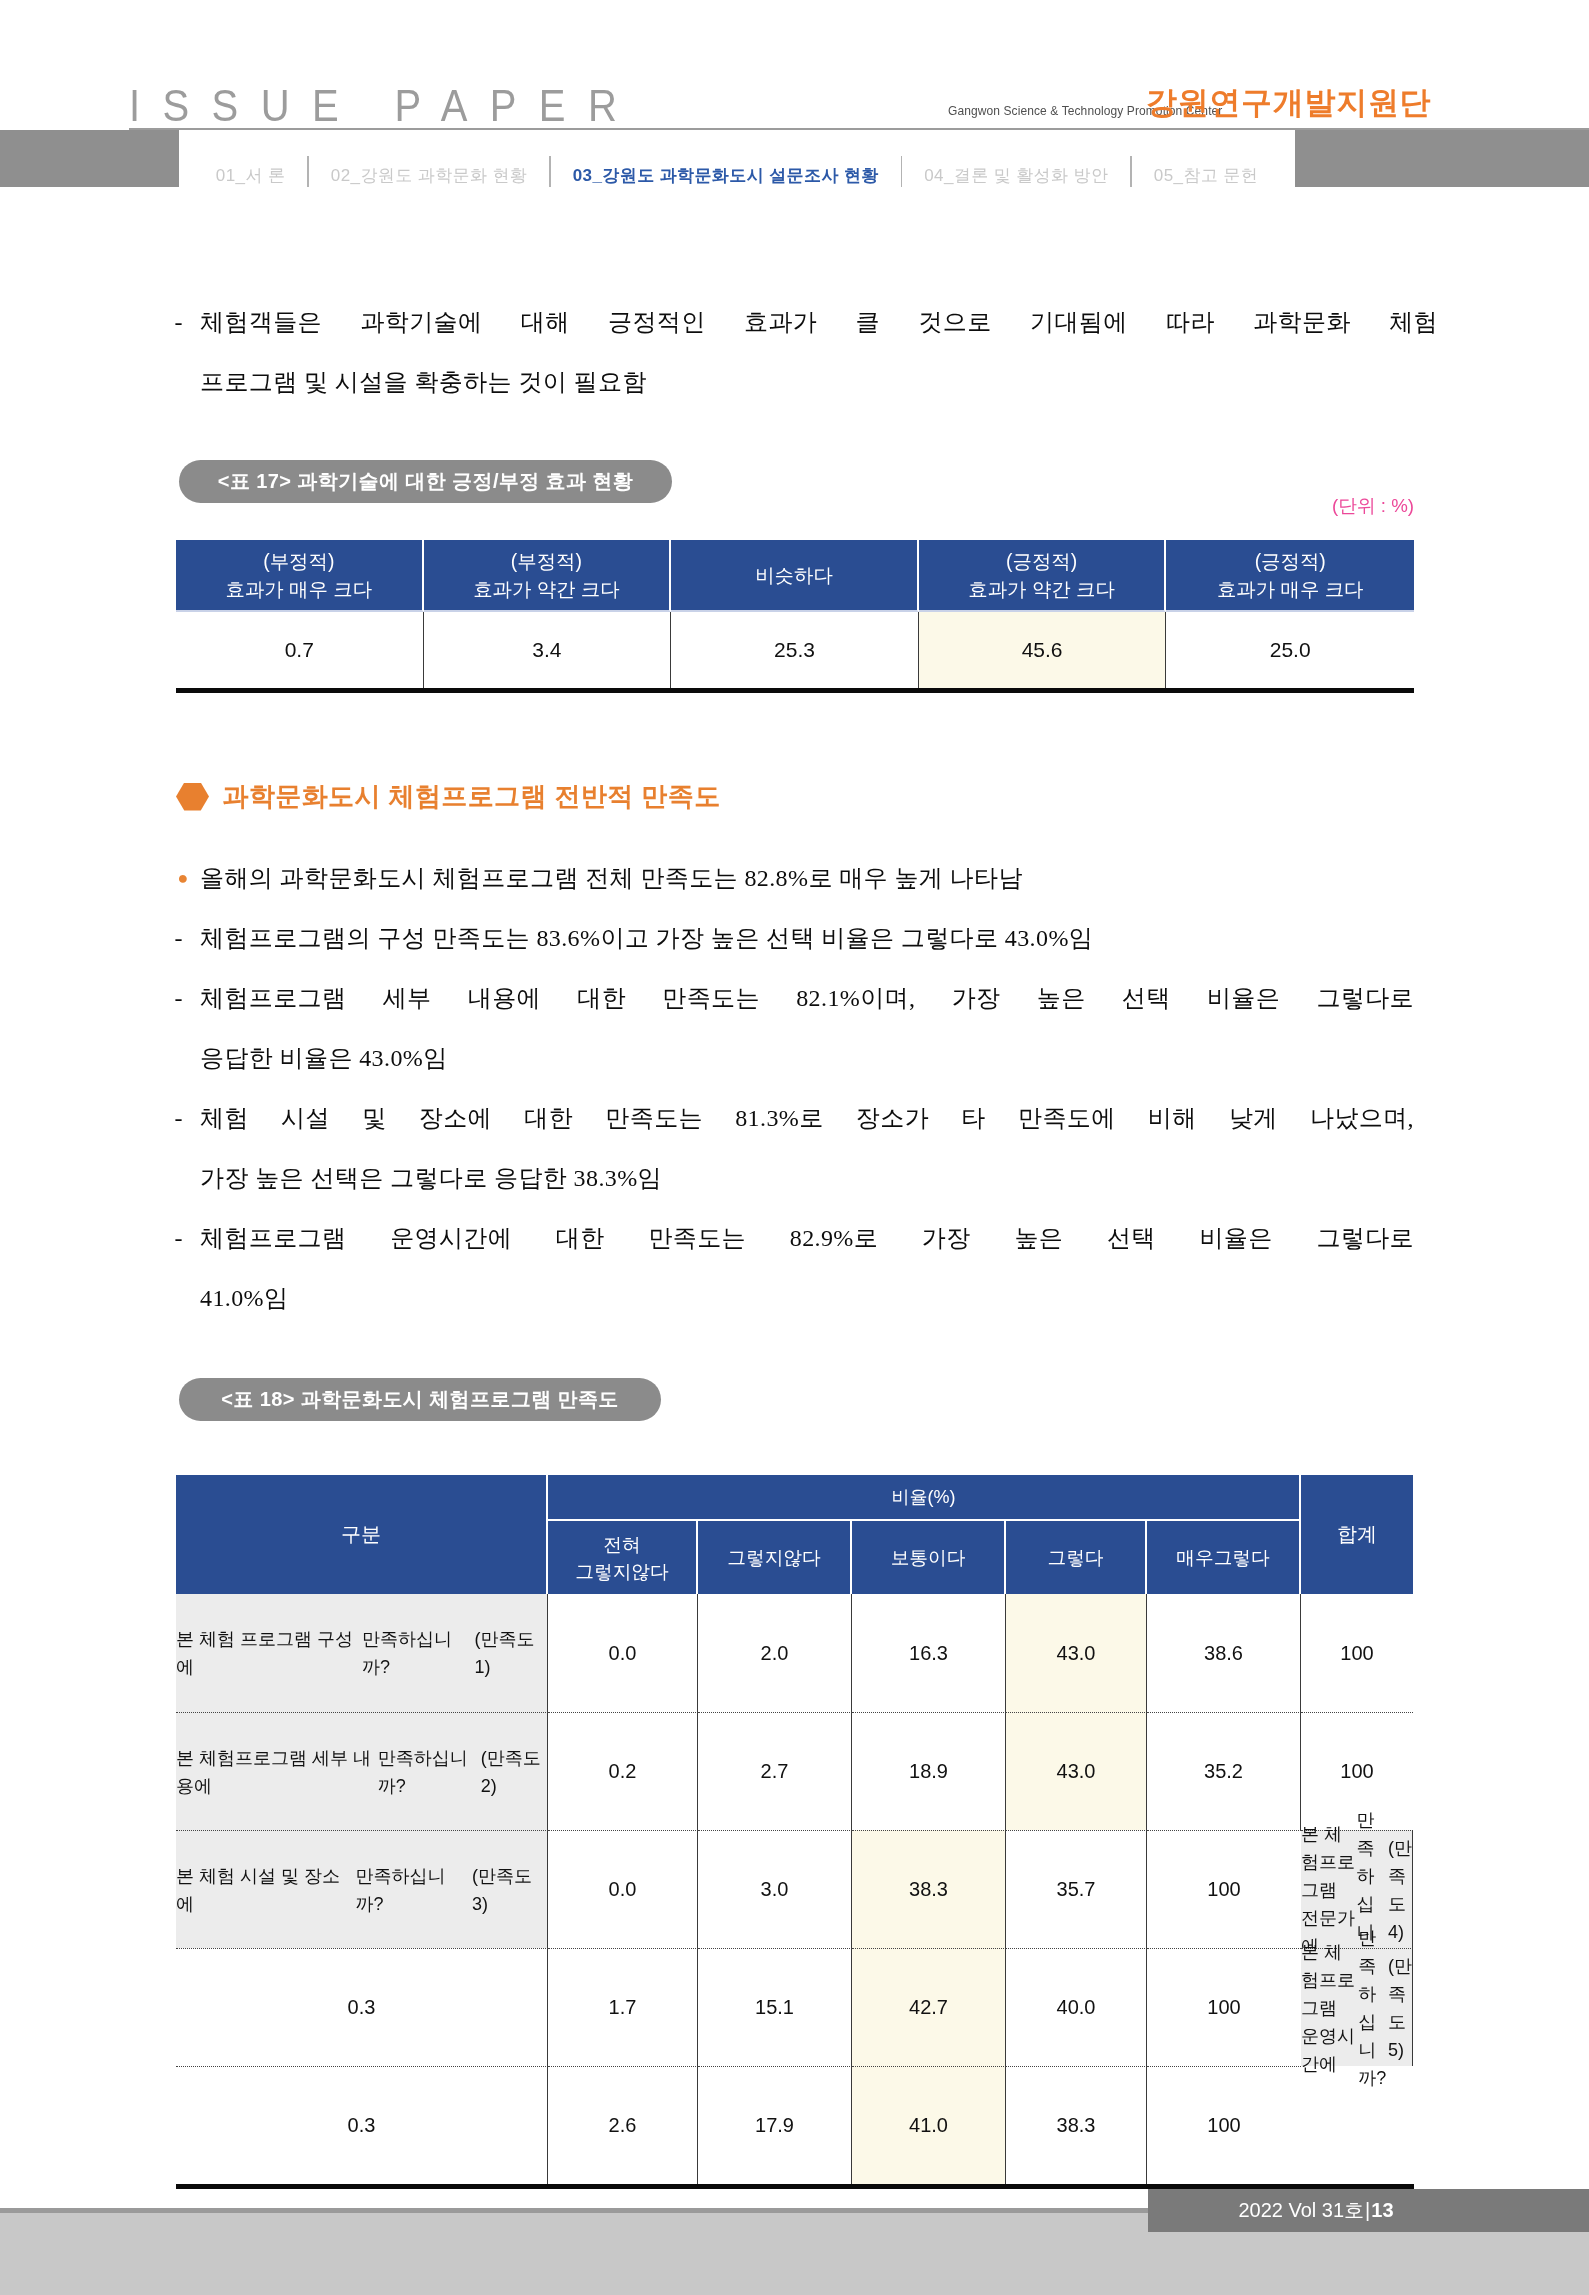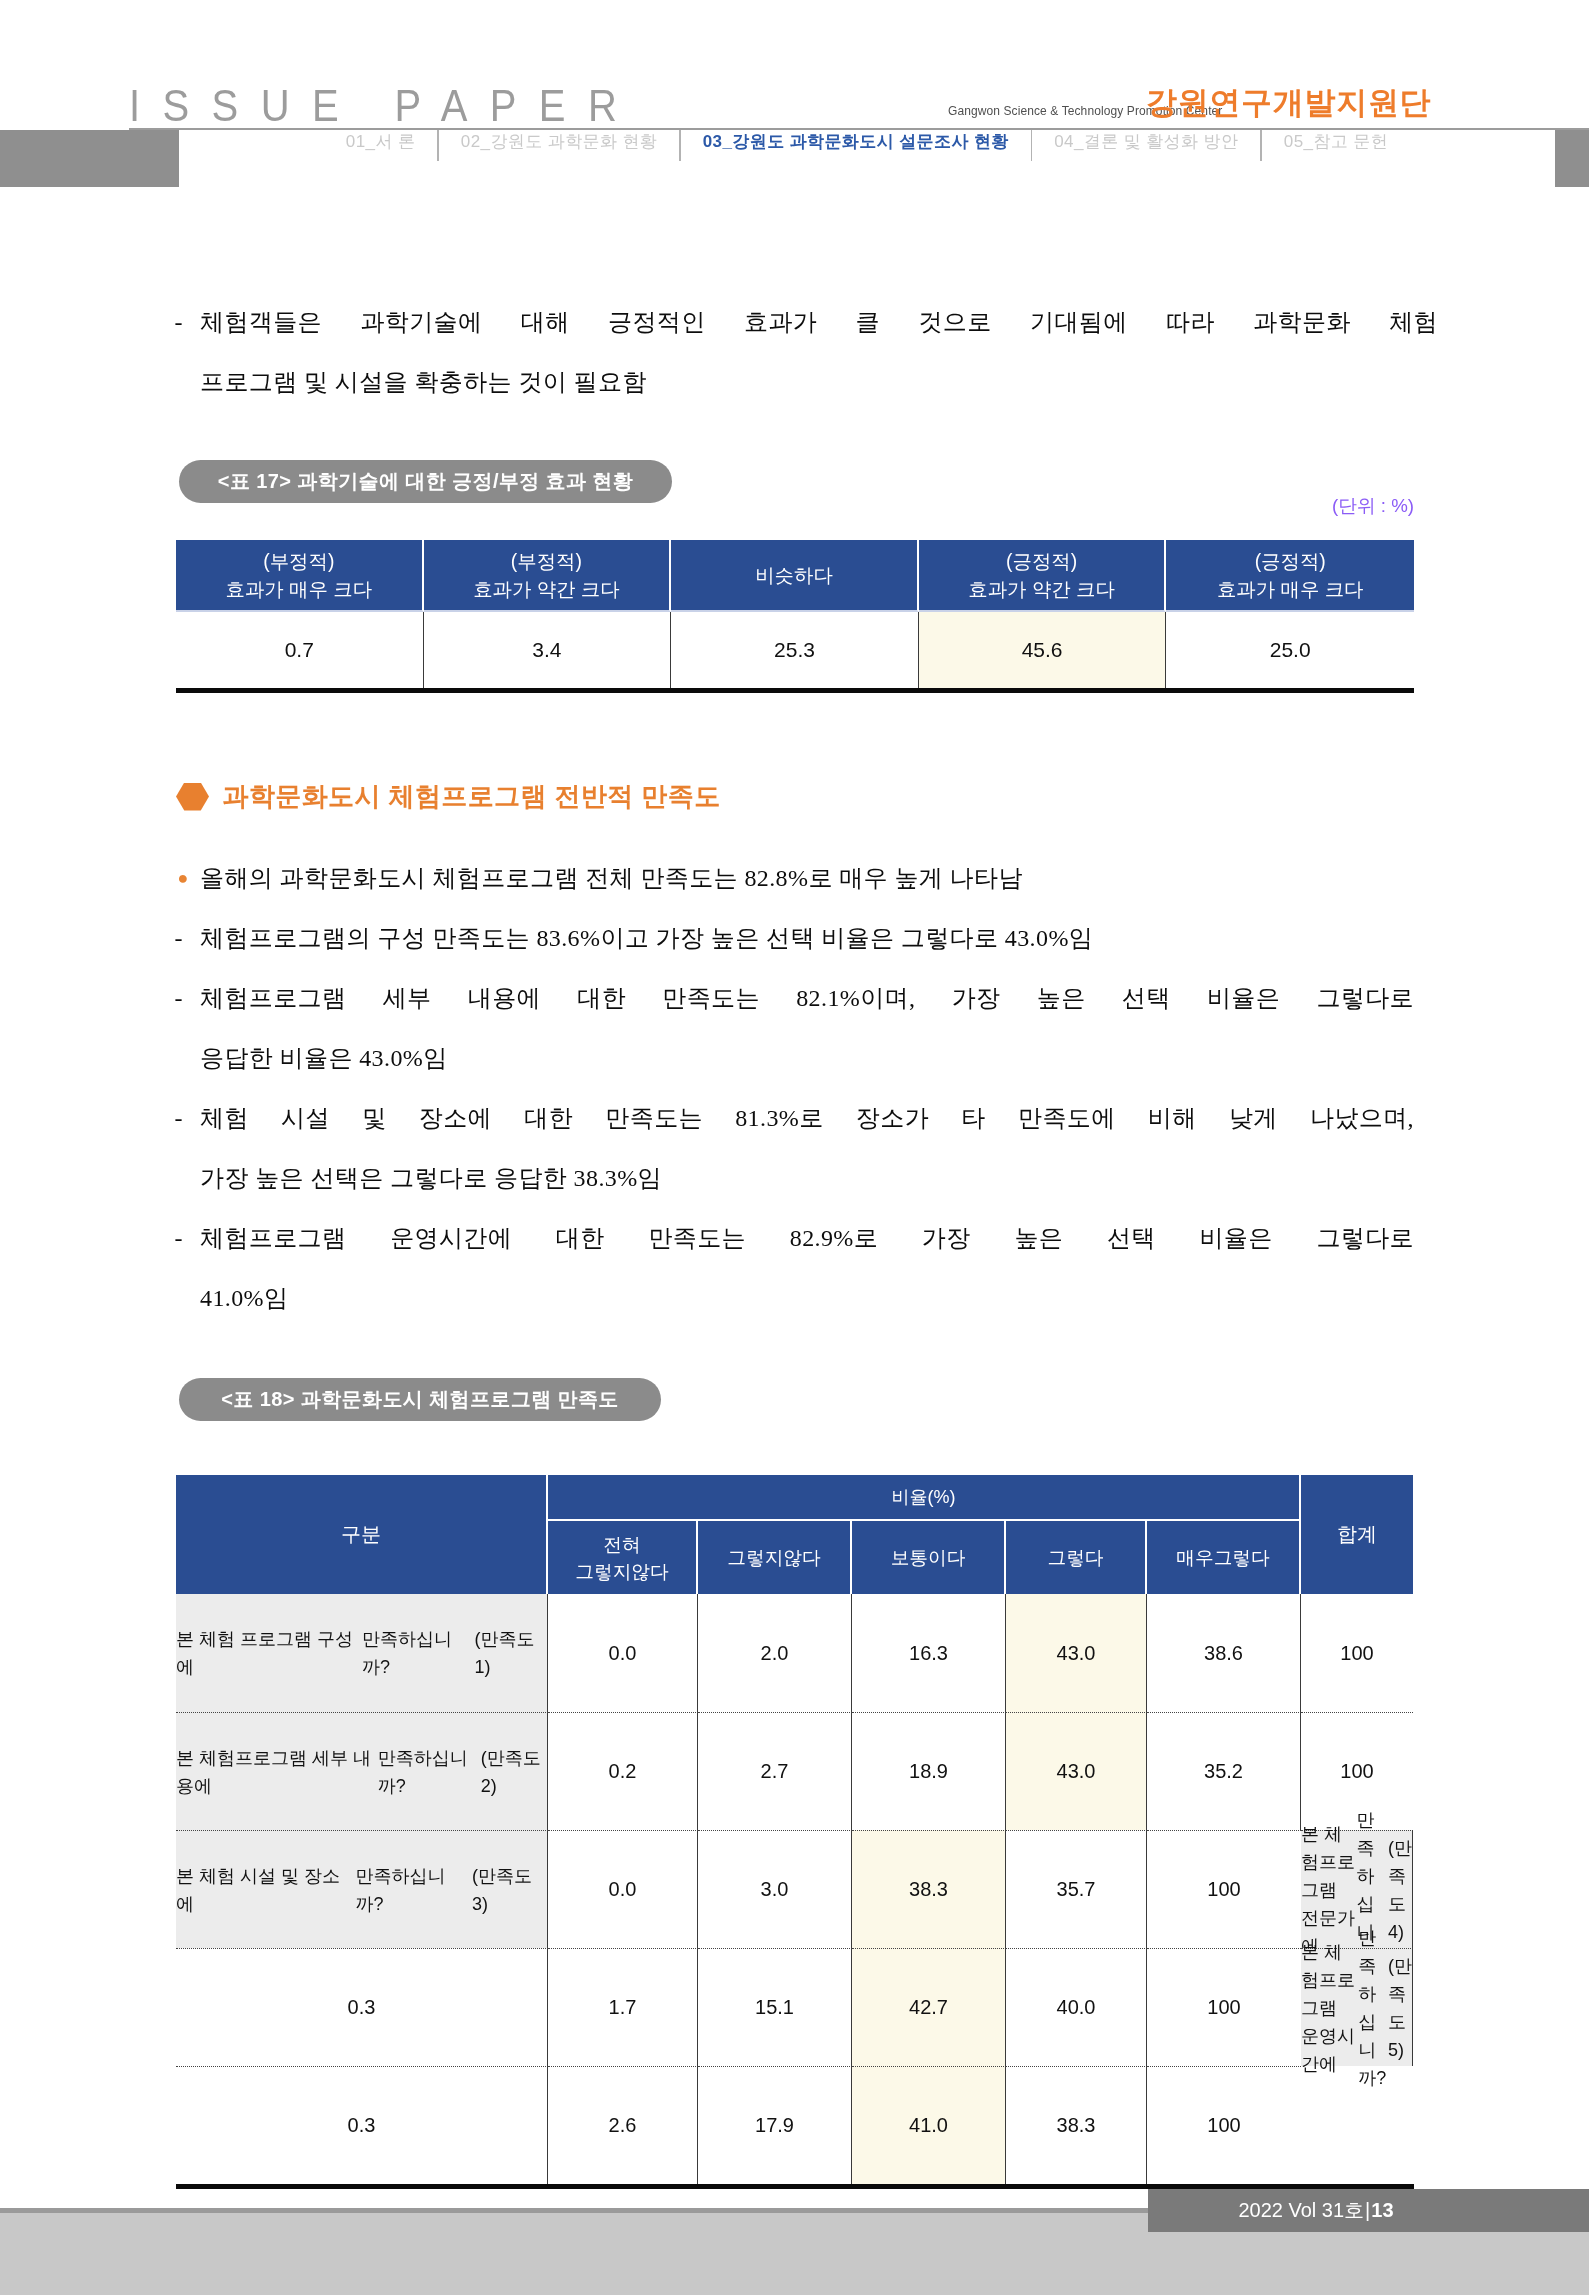--- a/index.html
+++ b/index.html
@@ -8,42 +8,42 @@
 
   
   .issue-title{position:absolute;left:129px;top:81px;font-size:40px;font-weight:500;
                color:#9c9c9c;letter-spacing:22.4px;transform:scaleY(1.10);transform-origin:top left;white-space:nowrap;}
   .hairline{position:absolute;left:129px;top:128px;width:1461px;height:2.2px;background:#9c9c9c;}
   .sub-en{position:absolute;left:948px;top:104px;font-size:12px;color:#4f4f4f;letter-spacing:0.1px;}
   .org-kr{position:absolute;left:1146px;top:82px;font-size:31px;font-weight:600;color:#EE7C2B;letter-spacing:0.7px;}
 
   
   .band{position:absolute;left:0;top:130px;width:1589px;height:57px;background:#8f8f8f;}
-  .navbox{position:absolute;left:179px;top:130px;width:1376px;height:57px;background:#ffffff;
-          display:flex;align-items:flex-start;justify-content:center;gap:22px;}
+  .navbox{position:absolute;left:179px;top:130px;width:1116px;height:57px;background:#ffffff;
+          display:flex;align-items:flex-end;justify-content:center;gap:22px;}
   .nav-item{font-size:17px;color:#c9c9c9;letter-spacing:0.4px;white-space:nowrap;}
   .nav-item.active{color:#2c59a8;font-weight:700;}
   .nav-div{width:1.5px;height:31px;background:#b3b3b3;}
 
   
   .content{position:absolute;left:176px;width:1238px;}
 
   
   .bodytext{font-family:"Liberation Serif","DejaVu Serif",serif;font-size:24px;line-height:60px;
             color:#0d0d0d;letter-spacing:0.4px;}
   .li{position:relative;padding-left:24px;}
   .mk{position:absolute;left:-1.5px;top:0;width:22.4px;}
   .mk-dot{color:#E88433;font-size:18px;left:1.5px;}
   .jl{text-align:justify;text-align-last:justify;}
 
   
   .badge{position:absolute;height:43px;width:493px;background:#8b8b8b;border-radius:22px;
          display:flex;align-items:center;justify-content:center;}
   .badge span{color:#ffffff;font-size:20px;font-weight:700;letter-spacing:0.4px;}
-  .unit{position:absolute;text-align:right;font-size:18.7px;color:#8b5cf6;}
+  .unit{position:absolute;text-align:right;font-size:18.7px;color:#ec4899;}
 
   
   .t17{position:absolute;display:grid;grid-template-columns:repeat(5,1fr);
        grid-template-rows:72px 76px;border-bottom:5.2px solid #0a0a0a;width:1238px;}
   .t17 .hb{background:#2a4d92;color:#fff;display:flex;flex-direction:column;align-items:center;
            justify-content:center;font-size:19.4px;line-height:28px;border-bottom:2.2px solid #c9d2e8;}
   .t17 .hb.vr{border-right:2.2px solid #ffffff;}
   .t17 .dv{display:flex;align-items:center;justify-content:center;font-size:21px;background:#fff;}
   .t17 .dv.vr{border-right:1.5px solid #3a3a3a;}
   .cream{background:#FCF9E8 !important;}

